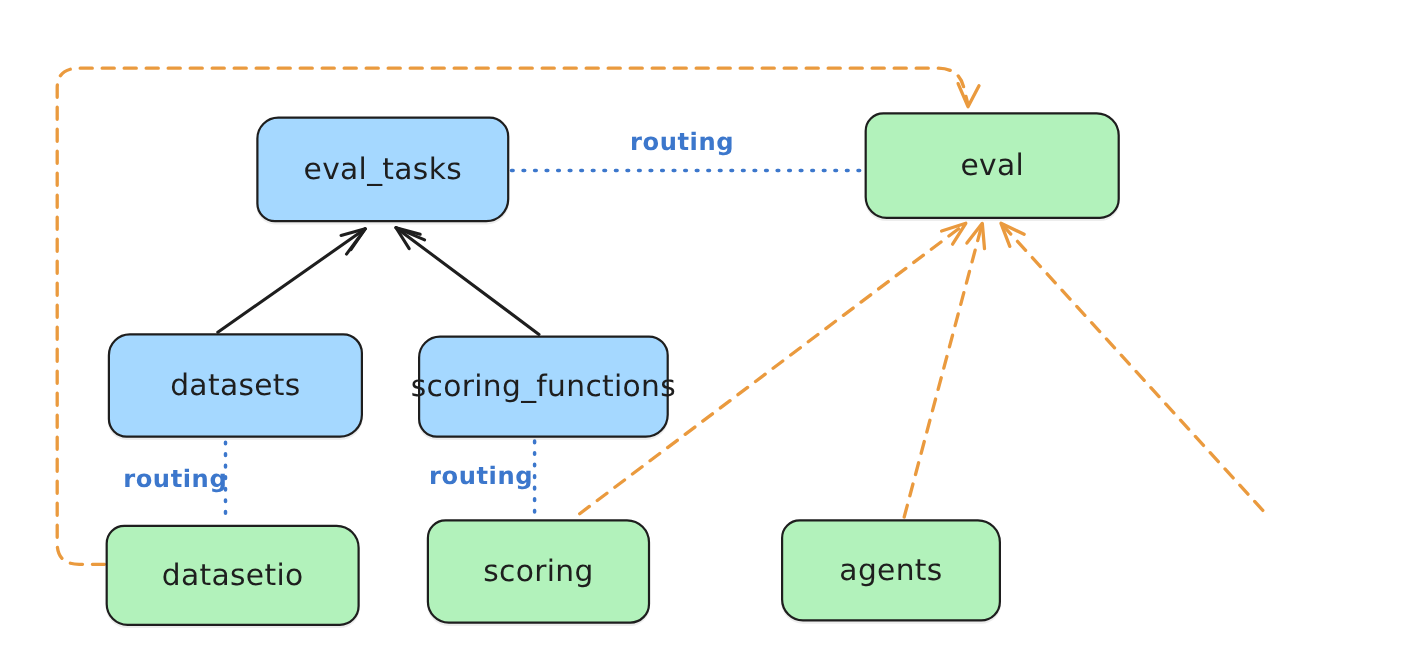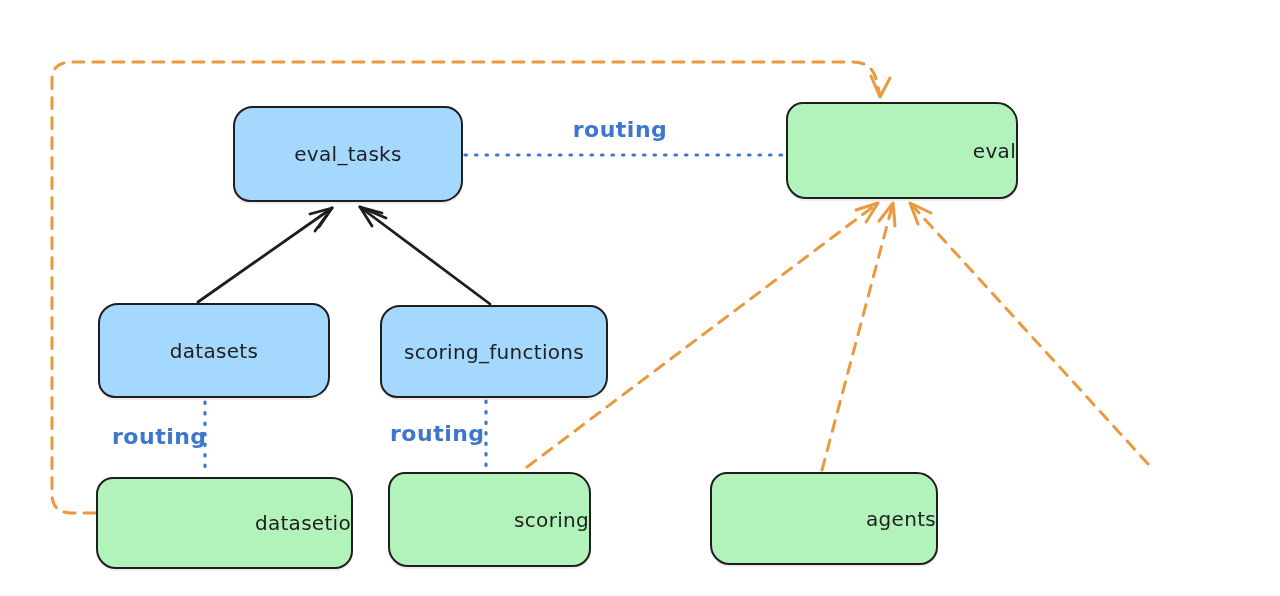--- a/index.html
+++ b/index.html
@@ -21,35 +21,35 @@
     width: 1280px;
     height: 596px;
   }
   .node {
     position: absolute;
     display: flex;
     align-items: center;
     justify-content: center;
     border: 2.5px solid #1e1e1e;
     box-sizing: border-box;
-    font-size: 20px;
+    font-size: 27px;
     color: #1e1e1e;
     letter-spacing: 0.3px;
     box-shadow: 0 2px 0 rgba(30,30,30,0.08);
   }
   .node.blue  { background: #a5d8ff; border-radius: 20px 18px 21px 17px; }
-  .node.green { background: #b2f2bb; border-radius: 17px 21px 18px 20px; justify-content: flex-end; }
+  .node.green { background: #b2f2bb; border-radius: 17px 21px 18px 20px; }
 
   .n-eval-tasks        { left: 233px; top: 106px; width: 230px; height: 96px; }
   .n-eval              { left: 786px; top: 102px; width: 232px; height: 97px; }
   .n-datasets          { left:  98px; top: 303px; width: 232px; height: 95px; }
   .n-scoring-functions { left: 380px; top: 305px; width: 228px; height: 93px; }
-  .n-datasetio         { left:  96px; top: 477px; width: 257px; height: 92px; }
+  .n-datasetio         { left:  96px; top: 477px; width: 231px; height: 92px; }
   .n-scoring           { left: 388px; top: 472px; width: 203px; height: 95px; }
-  .n-agents            { left: 710px; top: 472px; width: 228px; height: 93px; }
+  .n-agents            { left: 710px; top: 472px; width: 200px; height: 93px; }
   .n-inference         { left: 1025px; top: 465px; width: 232px; height: 97px; }
 
   .edge-label {
     position: absolute;
     color: #3c77cc;
     font-size: 22px;
     font-weight: 700;
     letter-spacing: 0.5px;
     text-align: center;
     white-space: nowrap;

